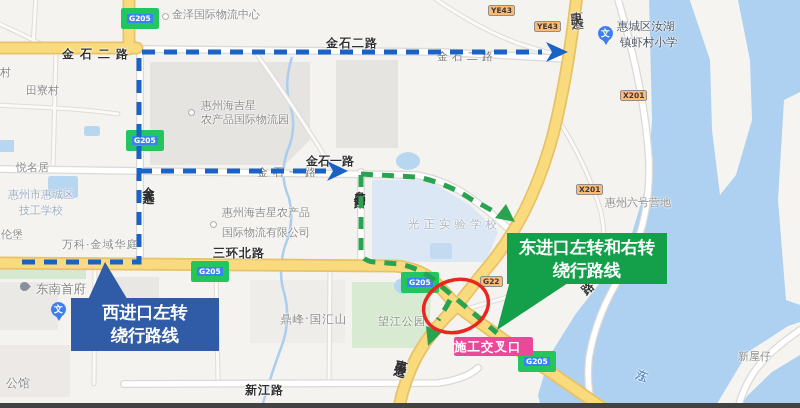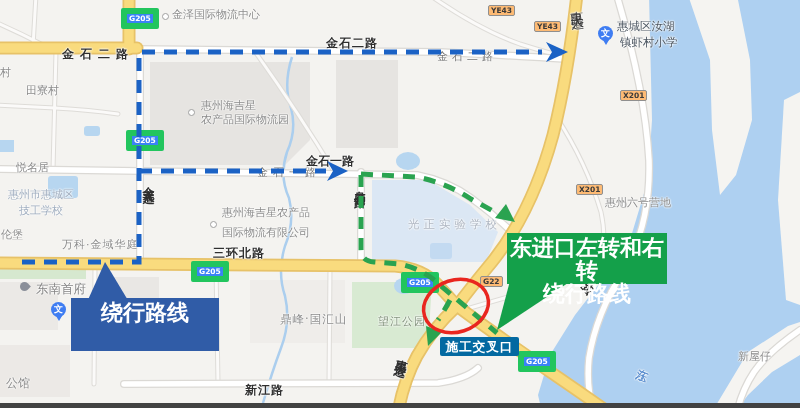--- a/index.html
+++ b/index.html
@@ -37,28 +37,28 @@
   .school-icon{
     position:absolute;width:15px;height:15px;background:#3f7df2;border-radius:50%;
     color:#fff;font-size:9px;font-weight:700;display:flex;align-items:center;justify-content:center;
   }
   .school-icon::after{
     content:"";position:absolute;left:4.5px;bottom:-4px;
     border-left:3px solid transparent;border-right:3px solid transparent;border-top:5px solid #3f7df2;
   }
   .callout{
     position:absolute;color:#fff;font-weight:700;text-align:center;
-    font-size:22px;line-height:23px;padding-top:3px;z-index:6;
+    font-size:17px;line-height:23px;padding-top:3px;z-index:6;
   }
   .callout-west{background:#305ca7;}
   .callout-east{background:#14a04a;}
   .construction-label{
-    position:absolute;background:#0369a1;color:#fff;font-weight:700;
-    font-size:12.5px;line-height:19px;text-align:center;letter-spacing:1px;
-    border-radius:2px;z-index:7;
+    position:absolute;background:#ec4899;color:#fff;font-weight:700;
+    font-size:12.5px;line-height:19px;text-align:left;letter-spacing:1px;
+    border-radius:2px;z-index:7;margin-left:14px;
   }
   .bottom-bar{position:absolute;left:0;bottom:0;width:800px;height:5px;background:#424242;z-index:8;}
 </style>
 </head>
 <body>
 
 <div class="stage">
 
   <svg width="800" height="408" viewBox="0 0 800 408">
     <rect x="0" y="0" width="800" height="408" fill="#f4f3f0"></rect>
@@ -246,20 +246,21 @@
       <path d="M450 300 Q443 313 438 320" stroke-dasharray="12 9"></path>
       <polygon points="515,222 495,218 506,204" fill="#2aa350" stroke="none"></polygon>
       <polygon points="428,346 426,326 442,332" fill="#2aa350" stroke="none"></polygon>
     </g>
     <ellipse cx="456" cy="306" rx="33" ry="26" transform="rotate(-18 456 306)" fill="none" stroke="#e9261f" stroke-width="3.5"></ellipse>
     <polygon points="87,302 129,302 105,262" fill="#305ca7"></polygon>
     <polygon points="511,277 577,277 497,330" fill="#14a04a"></polygon>
   </svg>
 
   <div class="callout callout-west" style="left:71px;top:298px;width:148px;height:50px">
+    <div>西进口左转</div>
     <div>绕行路线</div>
   </div>
   <div class="callout callout-east" style="left:507px;top:233px;width:160px;height:48px">
     <div>东进口左转和右转</div>
     <div>绕行路线</div>
   </div>
   <div class="construction-label" style="left:440px;top:337px;width:79px;height:19px">施工交叉口</div>
 
   <div class="bottom-bar"></div>
 </div>

